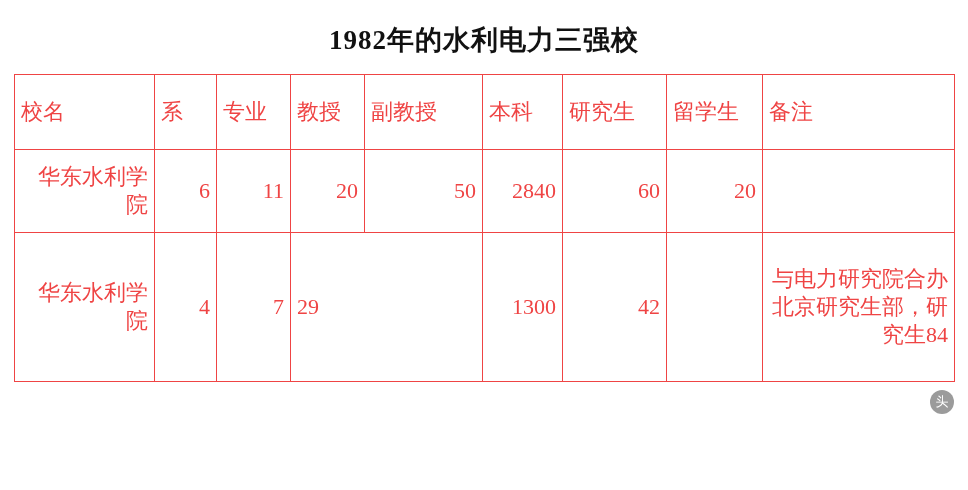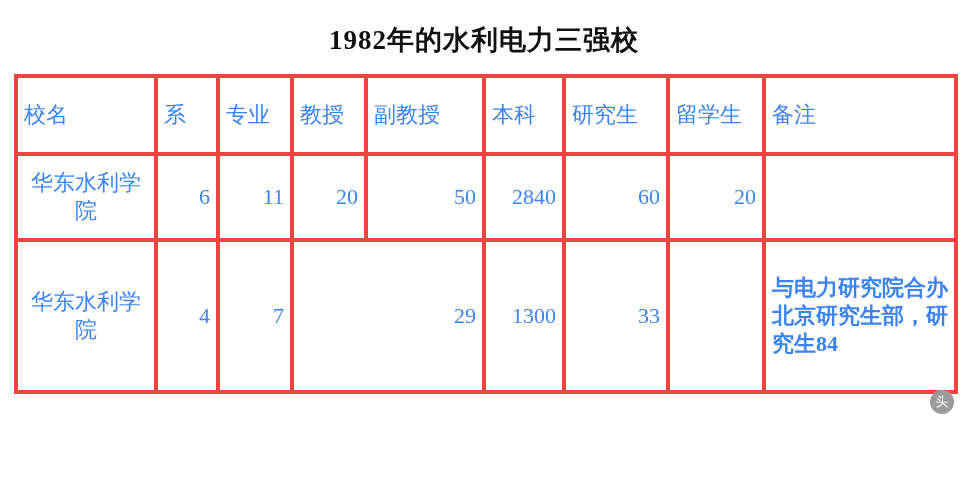--- a/index.html
+++ b/index.html
@@ -30,24 +30,24 @@
     padding-top: 22px;
     padding-bottom: 16px;
   }
   table.data {
     border-collapse: collapse;
     width: 940px;
     margin: 0 14px;
     table-layout: fixed;
   }
   table.data th, table.data td {
-    border: 4px solid #ef4444;
+    border: 1px solid #ef4444;
     font-family: "Liberation Serif", serif;
     font-size: 22px;
-    color: #3b82f6;
+    color: #ef4444;
     padding: 4px 6px;
     vertical-align: middle;
     line-height: 1.28;
   }
   table.data th {
     font-weight: normal;
     text-align: left;
     vertical-align: middle;
     height: 66px;
   }
@@ -59,32 +59,31 @@
   .c-under { width: 80px;  }
   .c-grad  { width: 104px; }
   .c-intl  { width: 96px;  }
   .c-note  { width: 192px; }
 
   td.num {
     text-align: right;
     font-family: "Liberation Serif", serif;
   }
   td.center {
-    text-align: right;
+    text-align: left;
   }
   td.name {
-    text-align: center;
+    text-align: right;
     line-height: 1.3;
     margin-left: 12px;
   }
   td.note {
-    text-align: left;
+    text-align: right;
     line-height: 1.35;
     font-size: 21px;
-    font-weight: bold;
   }
   .row1 td { height: 74px; }
   .row2 td { height: 140px; }
   .row3 td { height: 82px; }
 
   .watermark {
     position: absolute;
     right: 14px;
     bottom: 8px;
     display: flex;
@@ -150,21 +149,21 @@
         <td class="num">60</td>
         <td class="num">20</td>
         <td class="note"></td>
       </tr>
       <tr class="row2">
         <td class="name">华东水利学院</td>
         <td class="num">4</td>
         <td class="num">7</td>
         <td class="center" colspan="2">29</td>
         <td class="num">1300</td>
-        <td class="num">33</td>
+        <td class="num">42</td>
         <td class="num"></td>
         <td class="note">与电力研究院合办北京研究生部，研究生84</td>
       </tr>
     </tbody>
   </table>
 
   <div class="watermark">
     <span class="wm-logo">头</span>
   </div>
 

